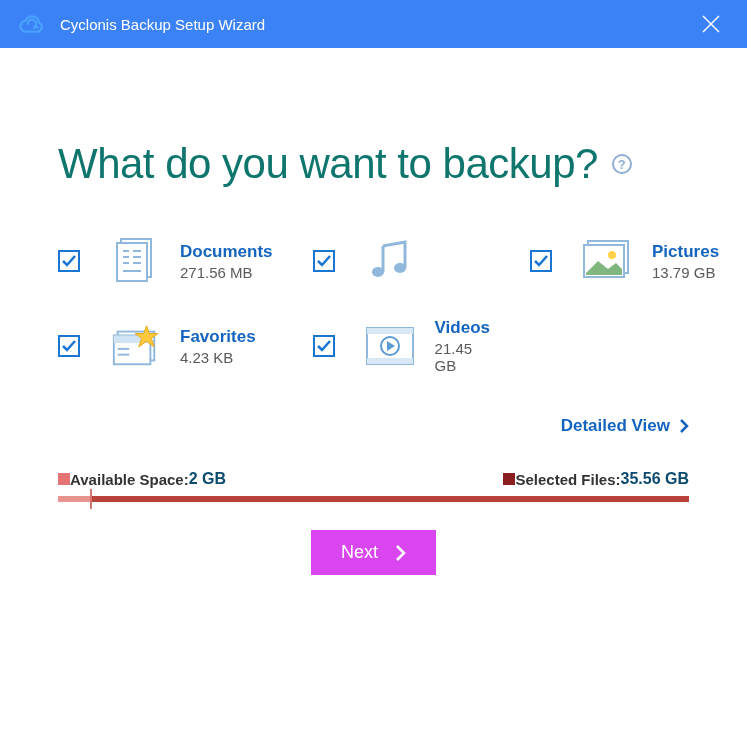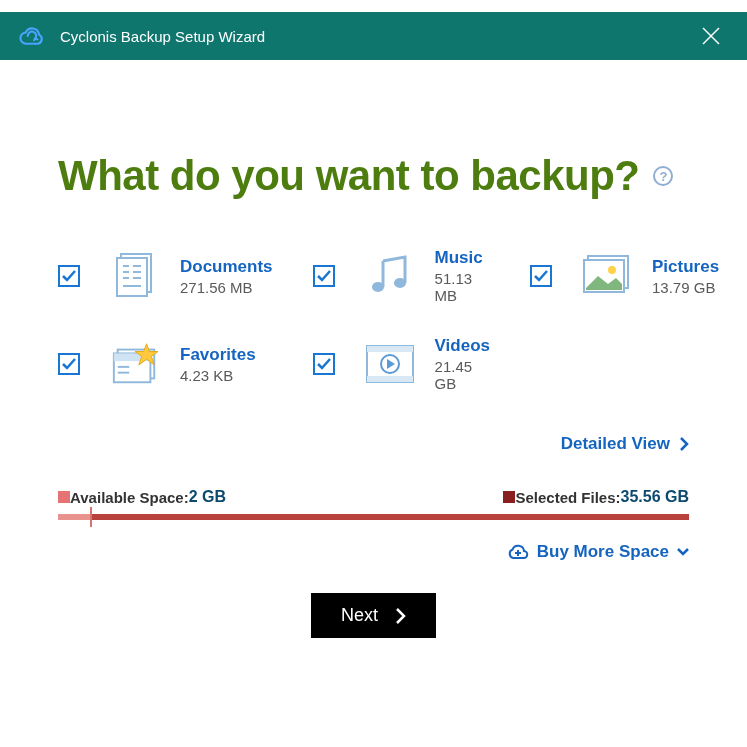--- a/index.html
+++ b/index.html
@@ -4,45 +4,44 @@
   <style>
     * { box-sizing: border-box; margin: 0; padding: 0; }
     body {
       font-family: "Segoe UI", Tahoma, sans-serif;
       background: #fff;
       width: 747px;
       height: 747px;
       overflow: hidden;
     }
     .titlebar {
-      background: #0f766e;
+      background: #3b82f6;
       color: #fff;
       height: 48px;
       display: flex;
       align-items: center;
       padding: 0 18px;
-      margin-top: 12px;
     }
     .titlebar .logo {
       width: 28px; height: 28px;
       display: flex; align-items: center; justify-content: center;
       margin-right: 14px;
     }
     .titlebar .title { font-size: 15px; font-weight: 400; flex: 1; }
     .titlebar .close-btn {
       width: 36px; height: 36px;
       display: flex; align-items: center; justify-content: center;
       cursor: pointer;
     }
     .content { padding: 30px 58px 0 58px; }
     .heading-row { display: flex; align-items: center; gap: 14px; margin-top: 62px; margin-bottom: 48px; }
     .heading {
       font-size: 42px;
-      font-weight: 700;
-      color: #4d7c0f;
+      font-weight: 400;
+      color: #0f766e;
       letter-spacing: -0.5px;
     }
     .help-icon {
       width: 20px; height: 20px; border: 2px solid #8faed1;
       border-radius: 50%; color: #8faed1;
       display: flex; align-items: center; justify-content: center;
       font-size: 13px; font-weight: 600;
     }
     .grid {
       display: grid;
@@ -88,21 +87,21 @@
     .bar { height: 6px; background: #b8433c; width: 100%; }
     .bar-avail { position: absolute; top: 0; left: 0; height: 6px; background: #e9938e; width: 5%; }
     .bar-marker { position: absolute; top: -7px; left: 5%; width: 2px; height: 20px; background: #d47570; }
     .buy-row { text-align: right; margin-top: 22px; }
     .buy-link {
       color: #1565c0; font-size: 17px; font-weight: 700;
       cursor: pointer; display: inline-flex; align-items: center; gap: 8px;
     }
     .bottom { display: flex; justify-content: center; margin-top: 28px; }
     .next-btn {
-      background: #000000; color: #fff;
+      background: #d946ef; color: #fff;
       border: none; padding: 12px 30px;
       font-size: 18px; cursor: pointer;
       display: inline-flex; align-items: center; gap: 18px;
     }
   </style>
 </head>
 <body>
 
 <div class="titlebar">
   <span class="logo">
@@ -161,24 +160,20 @@
           </svg>
       </div>
       <div class="iconbox">
         <svg width="46" height="46" viewBox="0 0 46 46">
           <path d="M16 8 L38 4 L38 30" fill="none" stroke="#8fb8dc" stroke-width="3"></path>
           <path d="M16 8 L16 34" fill="none" stroke="#8fb8dc" stroke-width="3"></path>
           <ellipse cx="11" cy="34" rx="6" ry="5" fill="#8fb8dc"></ellipse>
           <ellipse cx="33" cy="30" rx="6" ry="5" fill="#8fb8dc"></ellipse>
         </svg>
       </div>
-      <div class="itemtext">
-        <span class="itemtitle">Music</span>
-        <span class="itemsize">51.13 MB</span>
-      </div>
     </div>
 
     <div class="item">
       <div class="cbwrap">
         <svg width="14" height="12" viewBox="0 0 14 12">
             <path d="M1 6l4 4 8-9" fill="none" stroke="#1976d2" stroke-width="2.5"></path>
           </svg>
       </div>
       <div class="iconbox">
         <svg width="50" height="44" viewBox="0 0 50 44">
@@ -259,33 +254,20 @@
       <span class="legend-val">35.56 GB</span>
     </div>
   </div>
 
   <div class="bar-wrap">
     <div class="bar"></div>
     <div class="bar-avail"></div>
     <div class="bar-marker"></div>
   </div>
 
-  <div class="buy-row">
-    <span class="buy-link">
-      <svg width="22" height="18" viewBox="0 0 22 18">
-        <path d="M17 8a6 6 0 0 0-11.5-1.5A4.5 4.5 0 0 0 6 15h10.5a3.5 3.5 0 0 0 .5-7z" fill="none" stroke="#1565c0" stroke-width="2"></path>
-        <line x1="11" y1="7" x2="11" y2="13" stroke="#1565c0" stroke-width="2"></line>
-        <line x1="8" y1="10" x2="14" y2="10" stroke="#1565c0" stroke-width="2"></line>
-      </svg>
-      <span>Buy More Space</span>
-      <svg width="12" height="8" viewBox="0 0 12 8">
-          <path d="M1 1l5 5 5-5" fill="none" stroke="#1565c0" stroke-width="2.5"></path>
-        </svg>
-    </span>
-  </div>
 
   <div class="bottom">
     <button class="next-btn">
       <span>Next</span>
       <svg width="10" height="16" viewBox="0 0 10 16">
           <path d="M1 1l7 7-7 7" fill="none" stroke="#fff" stroke-width="2.5"></path>
         </svg>
     </button>
   </div>
 </div>

